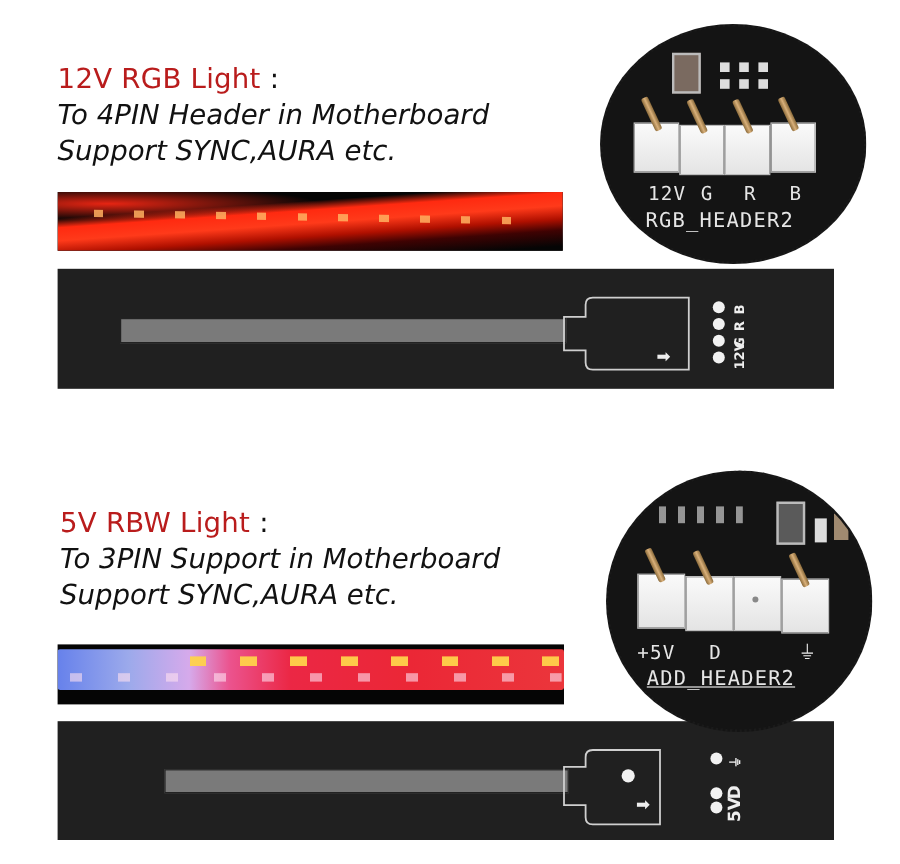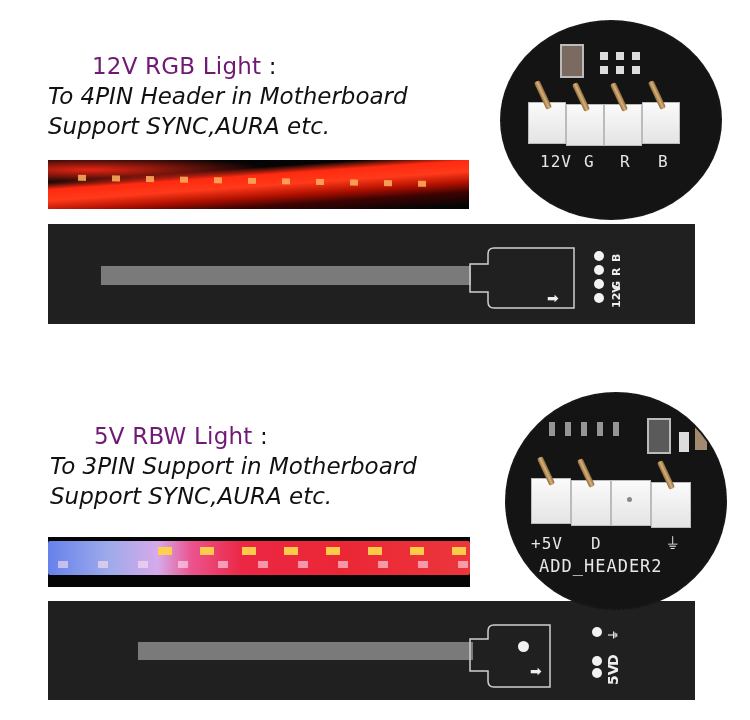--- a/index.html
+++ b/index.html
@@ -1,20 +1,20 @@
 <!DOCTYPE html>
 <html><head>
 <meta charset="utf-8">
 <style>
   html, body { margin:0; padding:0; }
   body { width:750px; height:720px; background:#ffffff; position:relative; overflow:hidden;
          font-family:"DejaVu Sans", sans-serif; }
   .abs { position:absolute; }
   .title { font-size:23px; line-height:29px; color:#111; letter-spacing:0.2px; white-space:nowrap; }
-  .title .red { color:#701a75;margin-left:44px; }
+  .title .red { color:#b91c1c; }
   .desc { font-size:23px; line-height:29px; color:#111; white-space:nowrap;font-style:italic; }
 
   .strip { background:#050505; overflow:hidden; }
 
   .panel { background:#202020; }
   .bar { background:#7a7a7a; position:absolute; border:1px solid #222; }
   .conn { position:absolute; }
   .pin-dot { position:absolute; width:10px; height:10px; border-radius:50%; background:#f2f2f2; }
   .pin-label { position:absolute; color:#eee; font-family:"DejaVu Sans", sans-serif; font-weight:bold;
                font-size:11px; transform:rotate(-90deg); transform-origin:left top; white-space:nowrap; }
@@ -72,20 +72,21 @@
   <div class="header-block" style="left:140px;top:80px;width:36px;height:40px;"></div>
   <div class="header-pin" style="left:38px;top:58px;"></div>
   <div class="header-pin" style="left:76px;top:60px;"></div>
   <div class="header-pin" style="left:114px;top:60px;"></div>
   <div class="header-pin" style="left:152px;top:58px;"></div>
 
   <div class="pcb-text" style="left:38px;top:130px;">12V</div>
   <div class="pcb-text" style="left:82px;top:130px;">G</div>
   <div class="pcb-text" style="left:118px;top:130px;">R</div>
   <div class="pcb-text" style="left:156px;top:130px;">B</div>
+  <div class="pcb-text" style="left:36px;top:152px;font-size:17px;">RGB_HEADER2</div>
 </div>
 
 <div class="abs title" style="left:50px;top:422px;"><span class="red">5V RBW Light</span><span> :</span></div>
 <div class="abs desc" style="left:50px;top:452px;">To 3PIN Support in Motherboard</div>
 <div class="abs desc" style="left:50px;top:482px;">Support SYNC,AURA etc.</div>
 
 <div class="abs strip" style="left:48px;top:537px;width:422px;height:50px;">
   <div style="position:absolute;left:0;top:4px;width:100%;height:34px;
        background:linear-gradient(90deg,#6f8cff 0%,#a9b8ff 14%,#e8b8ff 26%,#ff5a9a 34%,#ff2a4a 46%,#ff2a3a 70%,#ff3a40 100%);
        border-radius:2px;opacity:0.92;"></div>
@@ -120,14 +121,14 @@
     <div style="position:absolute;left:15px;top:16px;width:5px;height:5px;border-radius:50%;background:#888;"></div>
   </div>
   <div class="header-block" style="left:144px;top:88px;width:38px;height:44px;"></div>
   <div class="header-pin" style="left:36px;top:62px;"></div>
   <div class="header-pin" style="left:76px;top:64px;"></div>
   <div class="header-pin" style="left:156px;top:66px;"></div>
 
   <div class="pcb-text" style="left:24px;top:140px;">+5V</div>
   <div class="pcb-text" style="left:84px;top:140px;">D</div>
   <div class="pcb-text" style="left:160px;top:140px;">⏚</div>
-  <div class="pcb-text" style="left:32px;top:162px;font-size:17px;">ADD_HEADER2</div>
+  <div class="pcb-text" style="left:32px;top:162px;font-size:17px;text-decoration:underline;">ADD_HEADER2</div>
 </div>
 
 </body></html>

